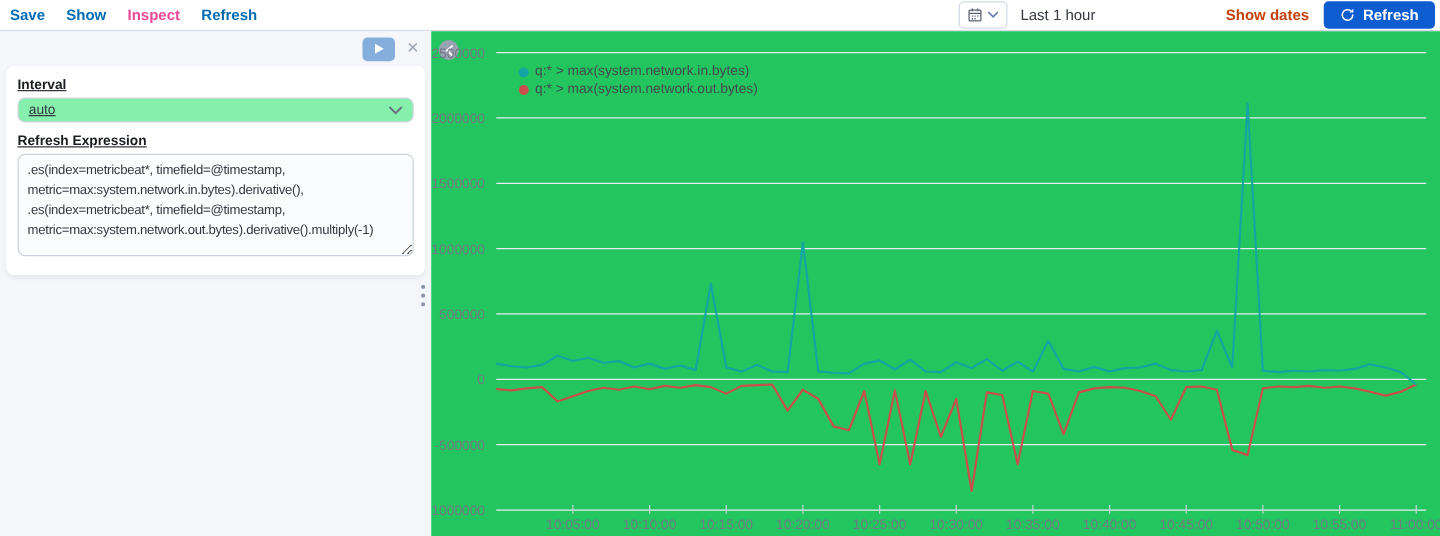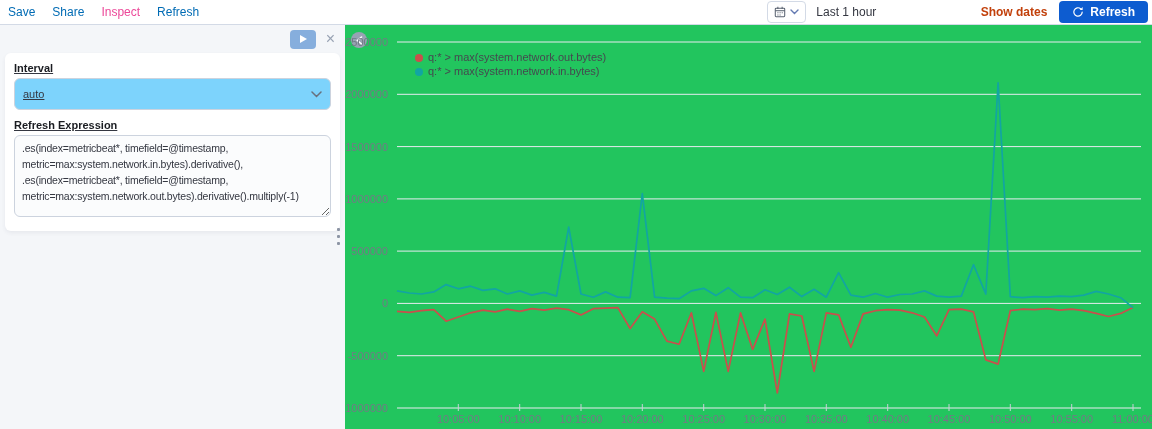--- a/index.html
+++ b/index.html
@@ -4,21 +4,21 @@
 <style>
   * { margin:0; padding:0; box-sizing:border-box; }
   html,body { width:1152px; height:429px; overflow:hidden; background:#fff;
     font-family:"Liberation Sans","DejaVu Sans",sans-serif; color:#343741; }
   .app { width:1152px; height:429px; display:flex; flex-direction:column; }
 
   
   .topbar { height:25px; flex:0 0 25px; display:flex; align-items:center;
     border-bottom:1px solid #d3dae6; background:#fff; padding:0 4px 0 8px; }
   .topnav { display:flex; align-items:center; gap:17px; }
-  .topnav a { font-size:12px; font-weight:400; color:#006bb4; text-decoration:none; cursor:pointer;text-align:center; }
+  .topnav a { font-size:12px; font-weight:700; color:#006bb4; text-decoration:none; cursor:pointer;text-align:center; }
   .topnav a.disabled { color:#ec4899; cursor:default; }
   .topbar-right { margin-left:auto; display:flex; align-items:center; }
   .datepicker { display:flex; align-items:center; width:292px; height:22px;margin-left:15px; }
   .quick-select { display:flex; align-items:center; gap:4px; height:22px; padding:0 6px;
     background:#fff; border:1px solid #d3dae6; border-radius:4px; cursor:pointer; }
   .date-value { font-size:12px; color:#343741; margin-left:10px; cursor:pointer; }
   .show-dates { margin-left:auto; margin-right:12px; background:none; border:none;
     font-size:12px; font-weight:600; color:#c2410c; cursor:pointer;
     font-family:"Liberation Sans","DejaVu Sans",sans-serif; }
   .refresh-btn { display:flex; align-items:center; gap:6px; height:22px; padding:0 13px;
@@ -34,21 +34,21 @@
     padding:0 8px; gap:8px; }
   .play-btn { width:26px; height:19px; background:#86aedd; border:none; border-radius:4px;
     display:flex; align-items:center; justify-content:center; cursor:pointer; }
   .play-tri { width:0; height:0; border-left:7px solid #fff; border-top:4.5px solid transparent;
     border-bottom:4.5px solid transparent; margin-left:2px; }
   .close-btn { background:none; border:none; font-size:16px; line-height:14px; color:#98a2b3;
     cursor:pointer; padding:0 2px; }
   .editor-card { margin:0 5px; background:#fff; border-radius:6px;
     box-shadow:0 2px 4px rgba(50,60,80,.07); padding:7px 9px 10px;text-decoration:underline; }
   .form-label { display:block; font-size:11px; font-weight:700; color:#1a1c21; margin:2px 0 4px; }
-  .select { height:32px; background:#7dd3fc; border:1px solid #ccd3de; border-radius:6px;
+  .select { height:20px; background:#86efac; border:1px solid #ccd3de; border-radius:6px;
     display:flex; align-items:center; padding:0 8px; font-size:11px; color:#343741;
     cursor:pointer; margin-bottom:9px; }
   .select svg { margin-left:auto; }
   .expression-input { width:100%; height:82px; background:#fbfcfd; border:1px solid #ccd3de;
     border-radius:6px; padding:4px 7px; font-size:10.5px; letter-spacing:-0.2px;
     line-height:16px; color:#343741; resize:vertical;
     font-family:"Liberation Sans","DejaVu Sans",sans-serif; }
   .panel-resizer { position:absolute; right:3px; top:201px; display:flex; flex-direction:column;
     gap:4px; cursor:col-resize; padding:2px; }
   .panel-resizer i { width:3px; height:3px; background:#8d95a5; border-radius:1px; display:block; }
@@ -69,21 +69,21 @@
     font-family:"Liberation Sans","DejaVu Sans",sans-serif; }
 </style>
 </head>
 <body>
 
 <div class="app">
 
   <div class="topbar">
     <nav class="topnav">
       <a>Save</a>
-      <a>Share</a>
+      <a>Show</a>
       <a class="disabled">Inspect</a>
       <a>Refresh</a>
     </nav>
     <div class="topbar-right">
       <div class="datepicker">
         <button class="quick-select">
           <span style="display:flex;">
             <svg width="12" height="12" viewBox="0 0 14 14" fill="none" stroke="#596270" stroke-width="1.2">
               <rect x="1.5" y="2.5" width="11" height="10" rx="1"></rect>
               <line x1="1.5" y1="5.5" x2="12.5" y2="5.5"></line>
@@ -192,24 +192,24 @@
           <text class="axis" text-anchor="middle" x="665.3" y="398">10:50:00</text>
           <line class="tick" x1="726.7" x2="726.7" y1="379" y2="386"></line>
           <text class="axis" text-anchor="middle" x="726.7" y="398">10:55:00</text>
           <line class="tick" x1="788.0" x2="788.0" y1="379" y2="386"></line>
           <text class="axis" text-anchor="middle" x="788.0" y="398">11:00:00</text>
           <polyline fill="none" stroke="#ca4f4c" stroke-width="1.7" stroke-linejoin="round" points="52.0,286.3 64.3,287.3 76.5,285.7 88.8,284.7 101.1,296.2 113.3,292.0 125.6,287.8 137.9,285.2 150.1,286.8 162.4,284.2 174.7,286.3 186.9,283.7 199.2,285.2 211.5,283.1 223.7,284.7 236.0,289.9 248.3,283.7 260.5,283.1 272.8,282.6 285.1,303.5 297.3,286.8 309.6,294.1 321.9,316.1 334.1,319.2 346.4,287.8 358.7,346.4 370.9,287.3 383.2,346.4 395.5,287.8 407.7,324.4 420.0,294.1 432.3,367.8 444.5,288.9 456.8,291.0 469.1,346.4 481.3,287.8 493.6,289.9 505.9,322.3 518.1,288.9 530.4,285.7 542.7,284.7 554.9,285.2 567.2,287.8 579.5,292.0 591.7,310.8 604.0,284.7 616.3,284.2 628.5,286.8 640.8,334.9 653.1,339.1 665.3,285.7 677.6,284.2 689.9,284.7 702.1,283.7 714.4,285.2 726.7,284.2 738.9,285.7 751.2,288.4 763.5,291.5 775.7,288.4 788.0,282.6"></polyline>
           <polyline fill="none" stroke="#12a5a3" stroke-width="1.7" stroke-linejoin="round" points="52.0,265.9 64.3,268.0 76.5,269.0 88.8,266.9 101.1,259.6 113.3,263.8 125.6,261.2 137.9,265.4 150.1,263.8 162.4,269.0 174.7,265.9 186.9,270.1 199.2,267.4 211.5,271.1 223.7,202.1 236.0,269.0 248.3,272.2 260.5,266.9 272.8,272.2 285.1,272.7 297.3,168.6 309.6,272.2 321.9,273.2 334.1,273.7 346.4,265.9 358.7,263.3 370.9,270.6 383.2,262.7 395.5,272.2 407.7,272.7 420.0,264.8 432.3,269.5 444.5,262.2 456.8,271.6 469.1,264.3 481.3,272.2 493.6,247.6 505.9,270.1 518.1,272.2 530.4,268.5 542.7,272.2 554.9,269.5 567.2,269.0 579.5,265.9 591.7,271.1 604.0,272.2 616.3,271.1 628.5,239.7 640.8,269.0 653.1,57.8 665.3,271.6 677.6,272.7 689.9,271.6 702.1,272.2 714.4,271.1 726.7,271.6 738.9,270.1 751.2,266.4 763.5,269.0 775.7,272.7 788.0,282.6"></polyline>
         </svg>
       <div class="legend">
         <div class="legend-row">
+          <span class="legend-dot" style="background: rgb(18, 165, 163);"></span>
+          <span>q:* &gt; max(system.network.in.bytes)</span>
+        </div>
+        <div class="legend-row">
           <span class="legend-dot" style="background: rgb(202, 79, 76);"></span>
           <span>q:* &gt; max(system.network.out.bytes)</span>
         </div>
-        <div class="legend-row">
-          <span class="legend-dot" style="background: rgb(18, 165, 163);"></span>
-          <span>q:* &gt; max(system.network.in.bytes)</span>
-        </div>
       </div>
     </div>
 
   </div>
 </div>
 
 </body></html>

